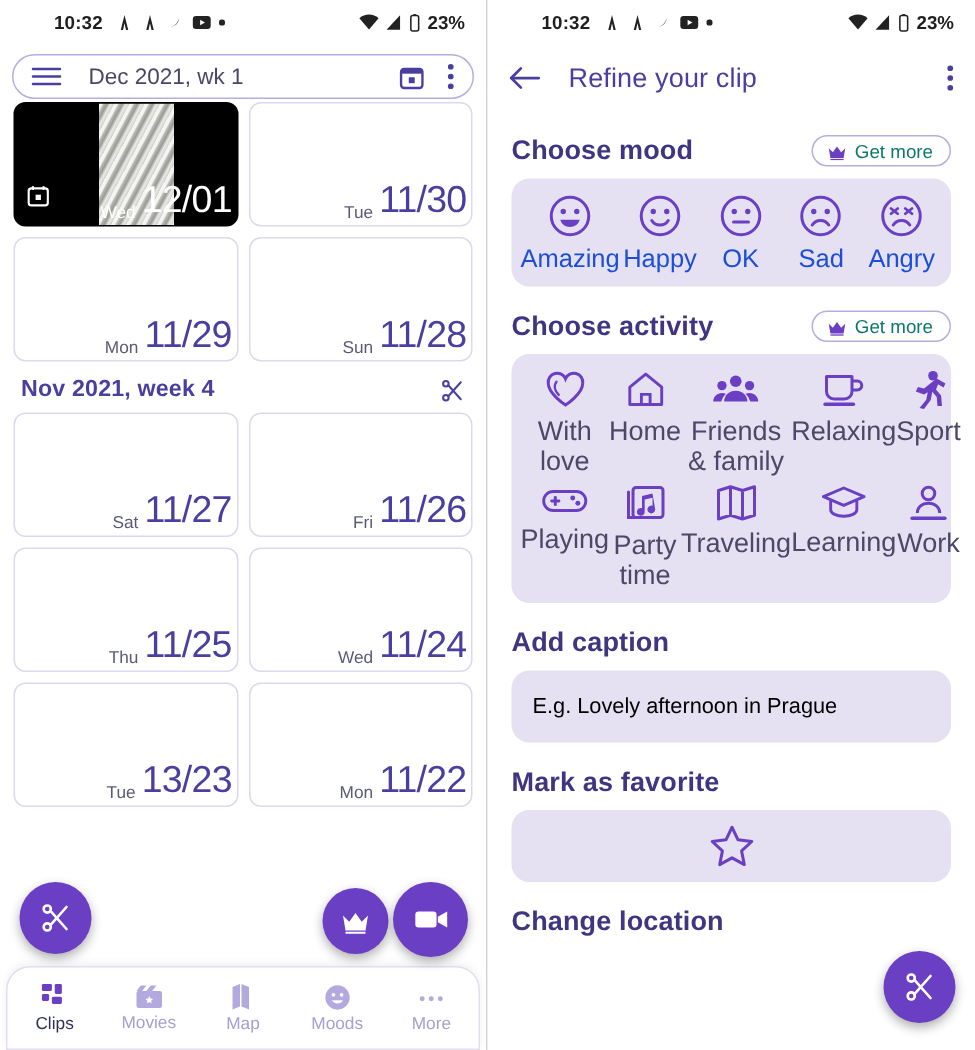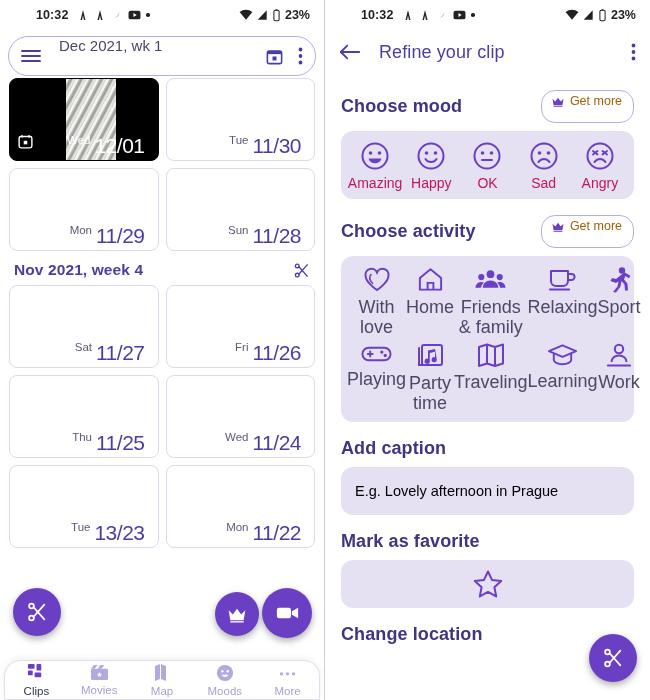--- a/index.html
+++ b/index.html
@@ -20,44 +20,44 @@
   }
   .sb-time { margin-left: 22px; letter-spacing: .1px; }
   .sb-icons { display: flex; align-items: center; gap: 5px; margin-left: 9px; }
   .sb-right { margin-left: auto; display: flex; align-items: center; gap: 3px; }
   .sb-pct { font-size: 12.5px; font-weight: 600; margin-left: 1px; }
   .sb-dot { width: 3.5px; height: 3.5px; border-radius: 50%; background: #222; display:inline-block; }
 
   
   .appbar-wrap { padding: 6px 8px 2px 8px; }
   .appbar {
-    height: 40px; border: 1px solid #b6aee0; border-radius: 22px;
-    display: flex; padding: 0 12px; background:#fff;
+    height: 30px; border: 1px solid #b6aee0; border-radius: 22px;
+    display: flex; align-items: center; padding: 0 12px; background:#fff;
   }
   .appbar-title { color: #4a4766; font-size: 15px; margin-left: 18px; }
   .appbar-spacer { flex: 1; }
   .icon-btn { display: flex; align-items: center; justify-content: center; cursor: pointer; }
 
   
   .week-head {
     display: flex; align-items: center; justify-content: space-between;
     padding: 10px 14px 6px 14px;
   }
   .week-title { color: #4a3fa0; font-size: 15.5px; font-weight: 700; letter-spacing: .1px; }
   .grid { display: grid; grid-template-columns: 1fr 1fr; gap: 7px; padding: 0 9px; }
   .tile {
     position: relative; height: 83px; border: 1px solid #ddd8ee; border-radius: 8px;
     background: #fff; overflow: hidden; cursor: pointer;
   }
   .tile-label {
-    position: absolute; right: 13px; bottom: 2px;
-    display: flex; align-items: flex-start; gap: 4px;
+    position: absolute; right: 3px; bottom: 2px;
+    display: flex; align-items: flex-end; gap: 4px;
   }
   .tile-dow { font-size: 11.5px; color: #5a5a78; }
-  .tile-date { font-size: 21px; color: #4a3fa0; letter-spacing: -.5px; }
+  .tile-date { font-size: 25px; color: #4a3fa0; letter-spacing: -.5px; }
   .tile.filled { background: #000; border-color: #000; }
   .tile.filled .tile-dow { color: #fff; }
   .tile.filled .tile-date { color: #fff; }
   .tile-photo {
     position: absolute; left: 38%; top: 0; width: 34%; height: 100%;
     background:
       repeating-linear-gradient(118deg,
         #f4f4f2 0px, #f4f4f2 2px,
         #b9b9b4 3px, #9a9a95 5px,
         #e9e9e6 7px, #d2d2cd 9px);
@@ -70,21 +70,21 @@
     display: flex; align-items: center; justify-content: center;
     box-shadow: 0 3px 7px rgba(0,0,0,.32); cursor: pointer; z-index: 30;
   }
   .fab-cut-left { width: 48px; height: 48px; left: 13px; top: 588px; }
   .fab-crown   { width: 44px; height: 44px; left: 215px; top: 592px; }
   .fab-video   { width: 50px; height: 50px; left: 262px; top: 588px; }
   .fab-cut-right { width: 48px; height: 48px; right: 13px; bottom: 18px; }
 
   
   .bottomnav {
-    position: absolute; left: 4px; right: 4px; bottom: 0; height: 40px;
+    position: absolute; left: 4px; right: 4px; bottom: 0; height: 56px;
     background: #fff; border: 1px solid #e2def0;
     border-top-left-radius: 16px; border-top-right-radius: 16px;
     display: flex; align-items: center; z-index: 20;
     box-shadow: 0 -2px 6px rgba(0,0,0,.06);
   }
   .navitem {
     flex: 1; display: flex; flex-direction: column; align-items: center;
     gap: 3px; cursor: pointer;
   }
   .navlabel { font-size: 11.5px; color: #a79fd0; }
@@ -95,30 +95,30 @@
   .topbar-title { color: #4a3fa0; font-size: 18px; margin-left: 18px; letter-spacing: .1px; }
   .rcontent { padding: 0 16px; }
   .sec-head {
     display: flex; align-items: center; justify-content: space-between;
     margin-top: 16px; margin-bottom: 8px;
   }
   .sec-title { color: #3f3580; font-size: 18px; font-weight: 700; letter-spacing: .1px; }
   .chip {
     display: flex; align-items: center; gap: 5px;
     border: 1px solid #b6aee0; border-radius: 14px;
-    padding: 3px 11px 14px 9px; color: #a16207; font-size: 12.5px; cursor: pointer; justify-content: flex-end;
+    padding: 3px 11px 2px 9px; color: #0f766e; font-size: 12.5px; cursor: pointer; justify-content: flex-end;
   }
   .card {
     background: #e5e0f2; border-radius: 12px; padding: 10px 6px 8px 6px;
   }
   .mood-row { display: grid; grid-template-columns: repeat(5,1fr); }
   .mood, .act {
     display: flex; flex-direction: column; align-items: center; gap: 4px; cursor: pointer;
   }
-  .mood-label { font-size: 14px; color: #be185d; }
+  .mood-label { font-size: 17px; color: #1d4ed8; }
   .act-row { display: grid; grid-template-columns: repeat(5,1fr); row-gap: 6px; }
   .act-label { font-size: 18px; color: #4d4768; text-align: center; line-height: 1.12; }
   .caption-box {
     background: #e5e0f2; border-radius: 12px; height: 48px;
     display: flex; align-items: center; padding: 0 14px;
   }
   .caption-ph { color: #000000; font-size: 14.5px; }
   .fav-box {
     background: #e5e0f2; border-radius: 12px; height: 48px;
     display: flex; align-items: center; justify-content: center; cursor: pointer;

